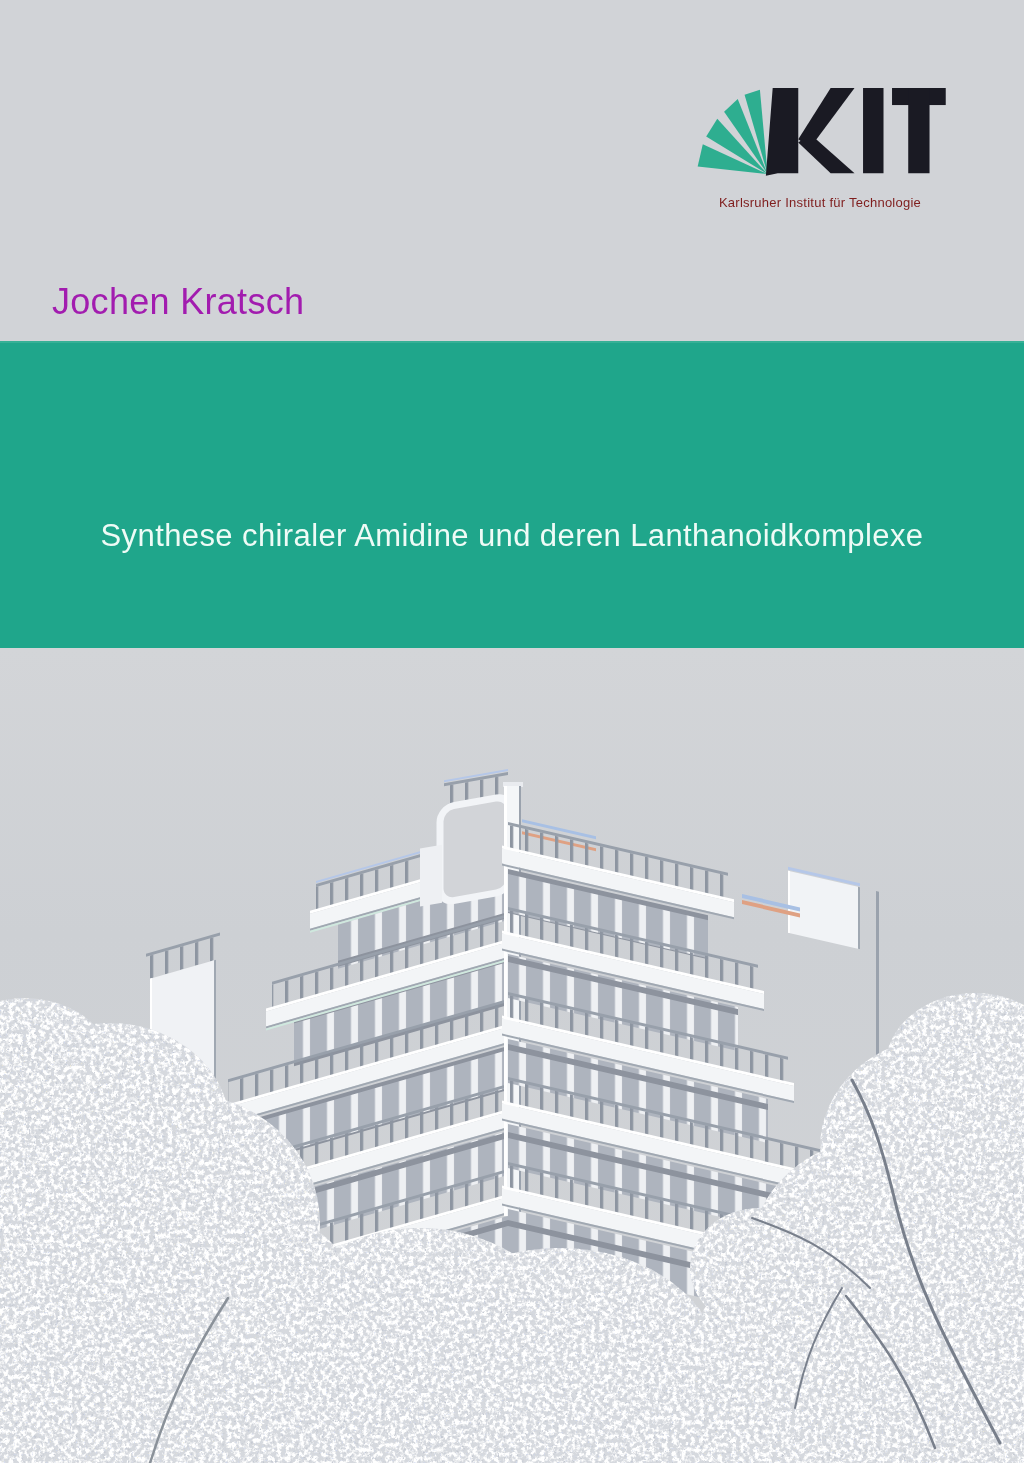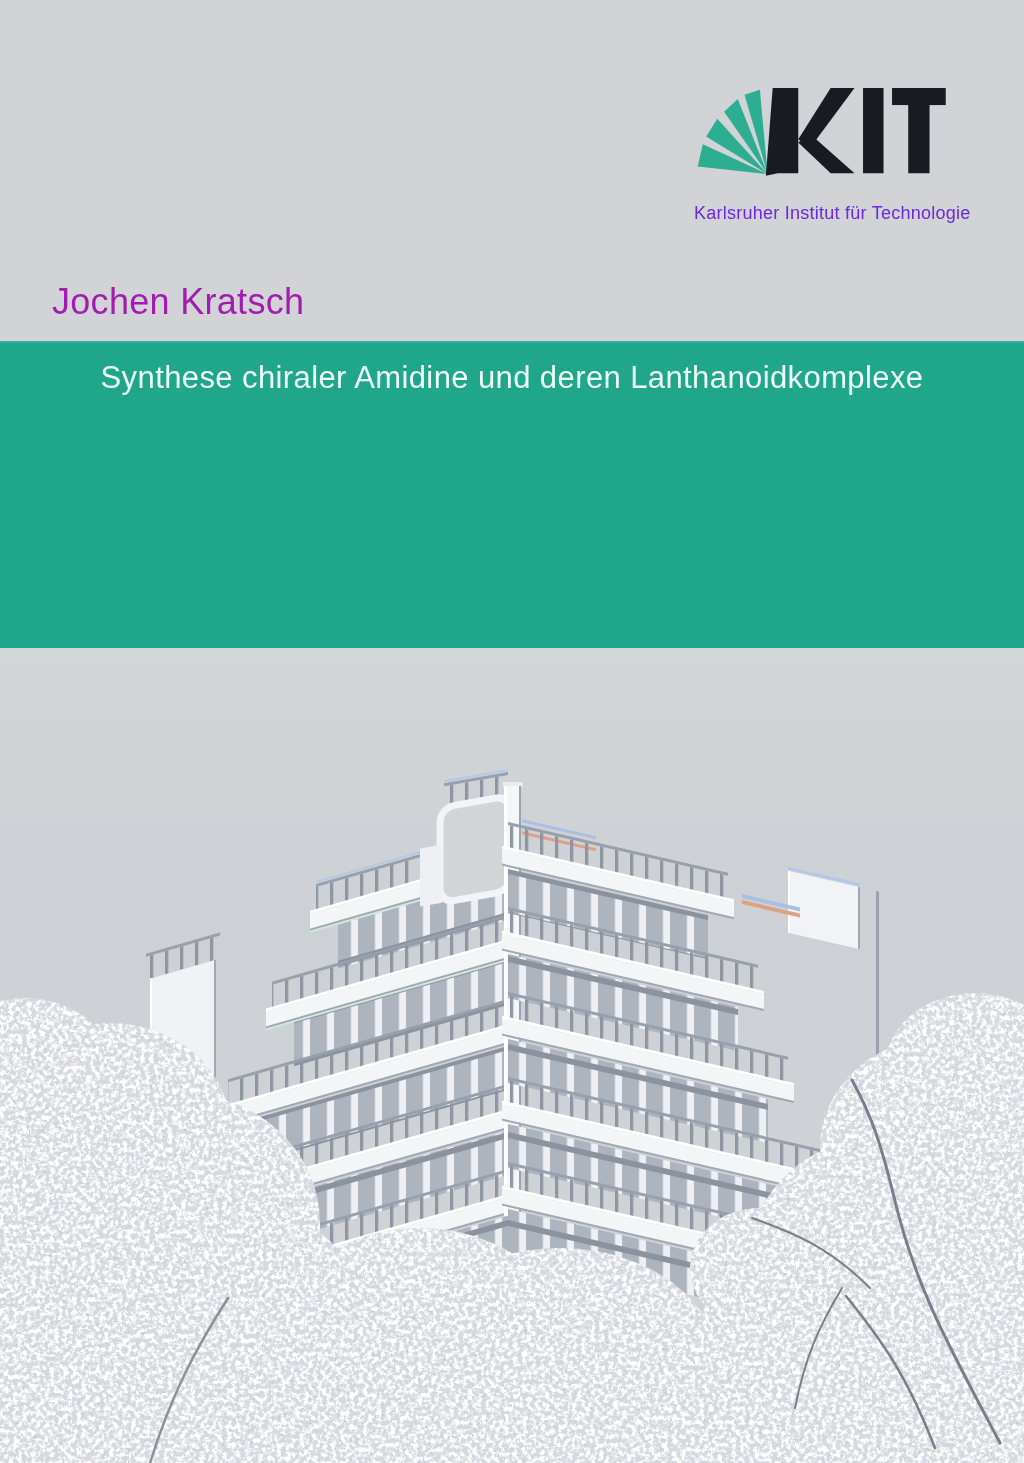--- a/index.html
+++ b/index.html
@@ -5,29 +5,29 @@
   html,body{margin:0;padding:0;background:#9aa0a6;}
   .page{
     position:relative;width:1024px;height:1463px;margin:0 auto;
     overflow:hidden;background:#cfd2d6;
     font-family:"Liberation Sans", sans-serif;
   }
   
   .header{position:absolute;left:0;top:0;width:1024px;height:341px;background:#d1d3d7;}
   .kit-logo{position:absolute;top:88px;right:78px;width:252px;}
   .kit-logo svg{display:block;width:252px;height:104px;}
-  .kit-sub{margin-top:11px;width:252px;text-align:center;font-size:18px;
-           letter-spacing:.25px;color:#6d28d9;white-space:nowrap;}
+  .kit-sub{margin-top:3px;width:252px;text-align:center;font-size:13px;
+           letter-spacing:.25px;color:#7f1d1d;white-space:nowrap;}
   .author{position:absolute;left:52px;top:281px;font-size:36px;color:#a21caf;letter-spacing:.3px;}
   .sr{position:absolute;width:1px;height:1px;overflow:hidden;clip-path:inset(50%);}
   
   .band{
     position:absolute;left:0;top:341px;width:1024px;height:389px;
     background:#1fa68b;border-top:2px solid #36b096;border-bottom:1px solid #17947c;
-    box-sizing:border-box;display:flex;flex-direction:row;justify-content:center;
+    box-sizing:border-box;display:flex;flex-direction:column;justify-content:center;
   }
   .band .line{
     text-align:center;font-size:31px;line-height:70px;color:#eefbf6;letter-spacing:.4px;
   }
   
   .artwork{position:absolute;left:0;top:648px;width:1024px;height:815px;}
   .artwork svg{display:block;width:1024px;height:815px;}
 </style>
 </head>
 <body>

